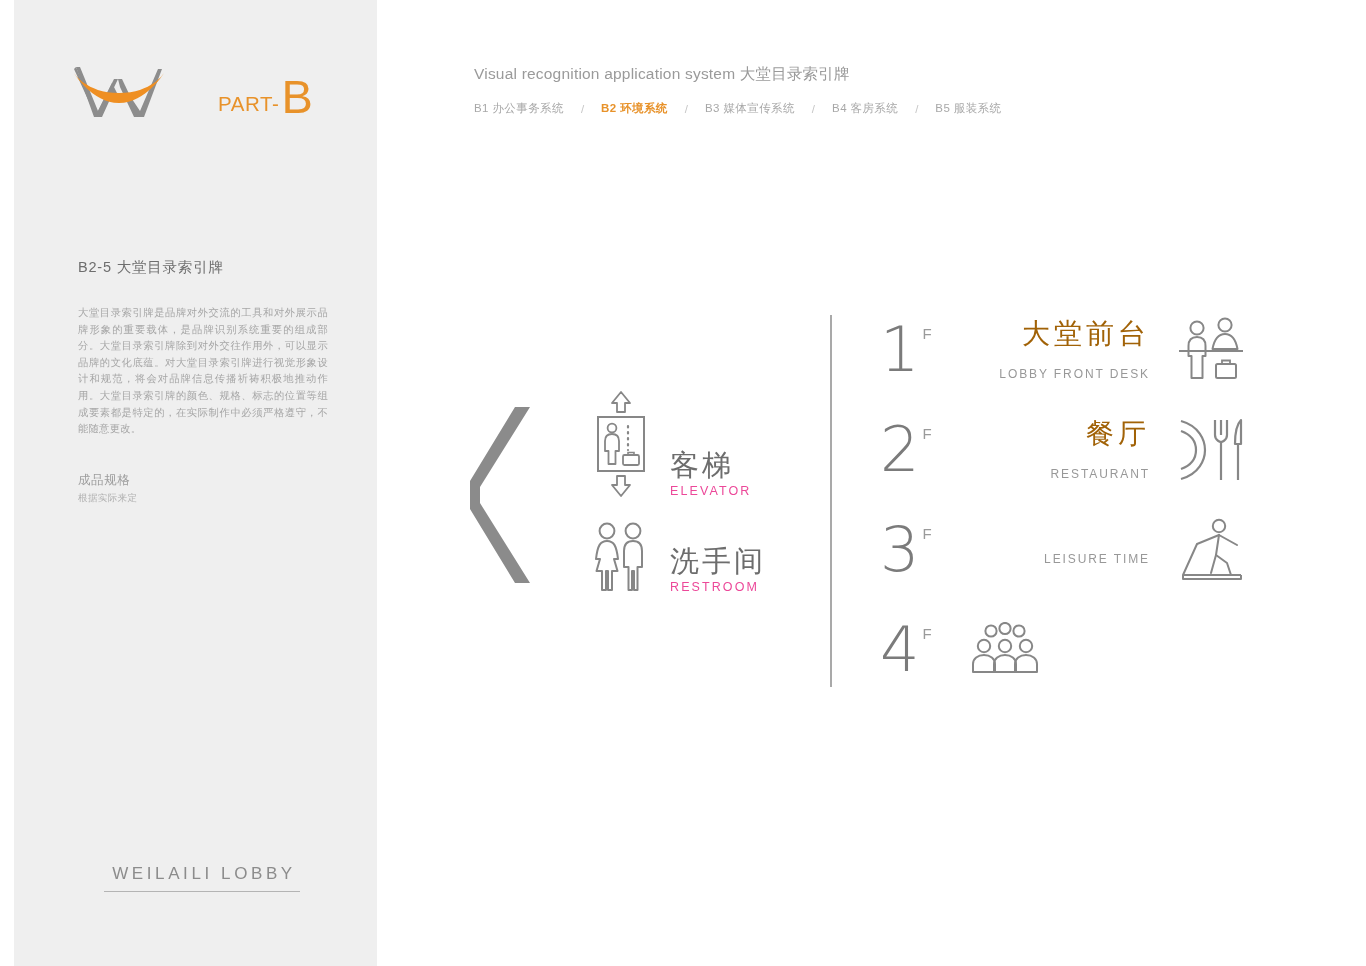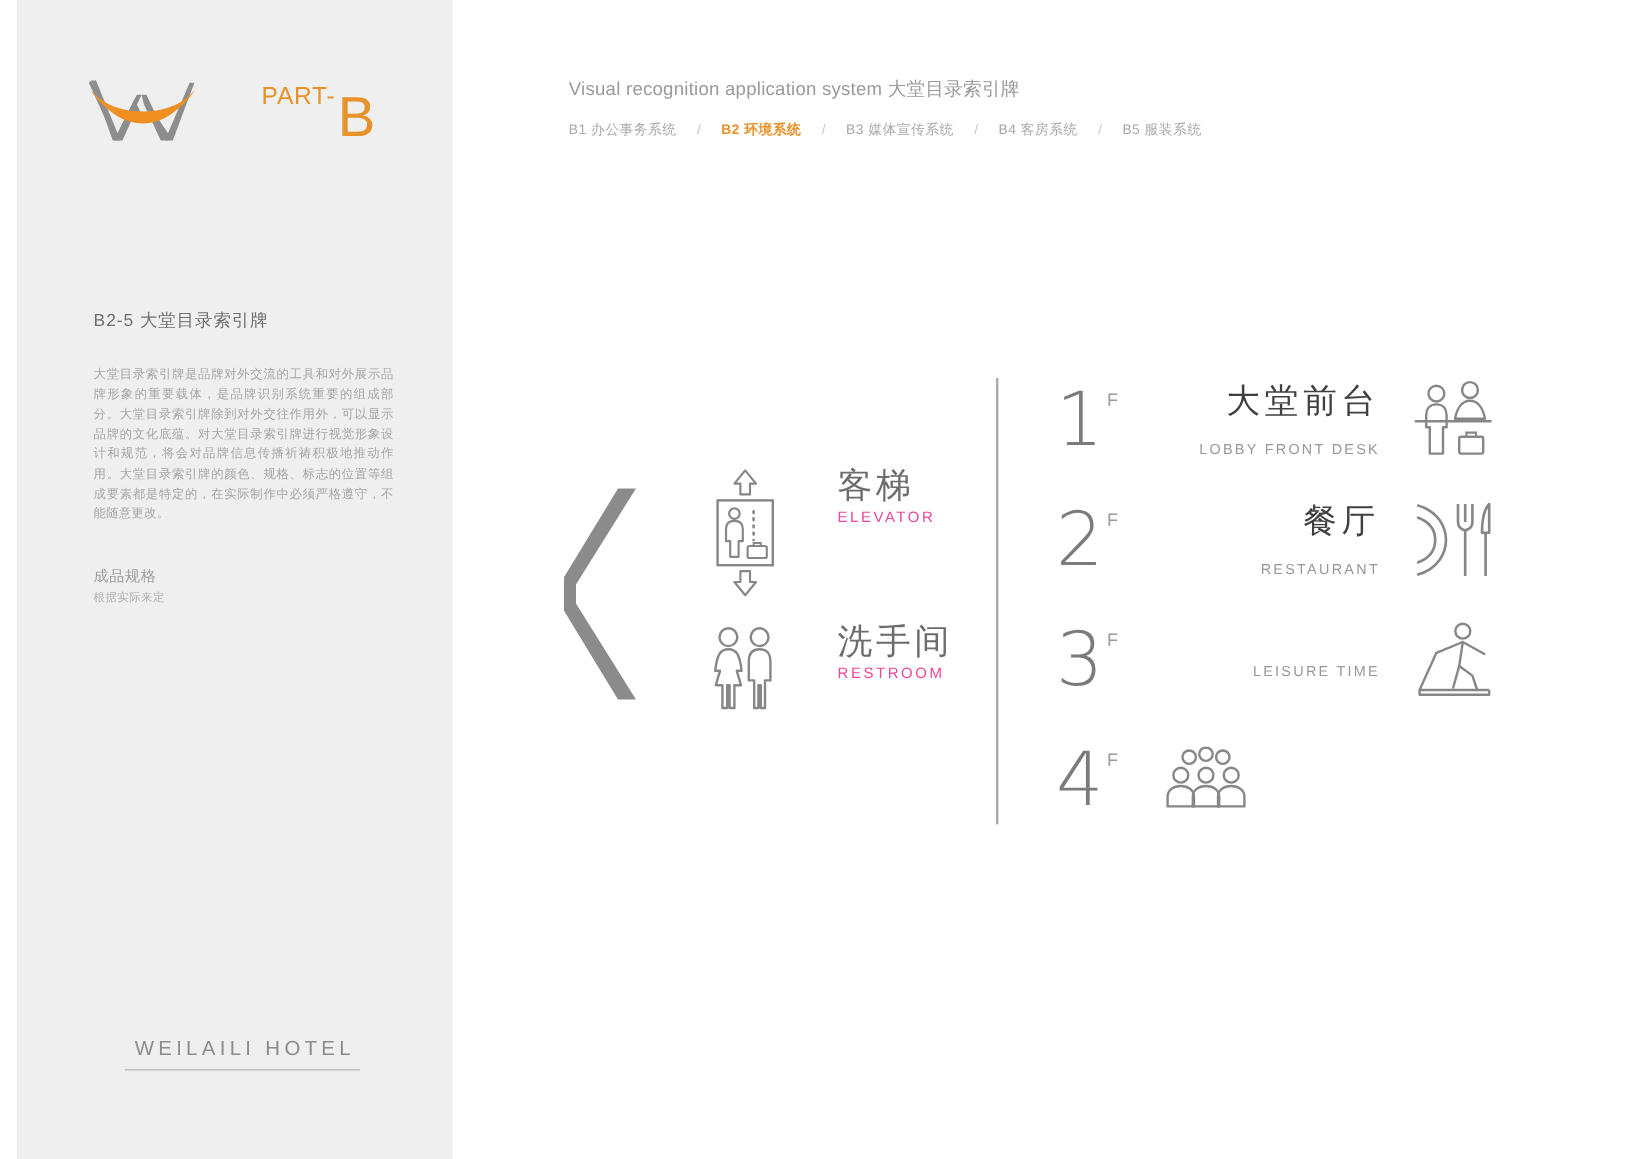--- a/index.html
+++ b/index.html
@@ -39,21 +39,21 @@
     top: 6px;
     width: 112px;
     height: 62px;
   }
   #part-label {
     position: absolute;
     left: 146px;
     top: 14px;
     white-space: nowrap;
     display: flex;
-    align-items: flex-start;
+    align-items: flex-end;
     color: #e8922a;
   }
   #part-label .part-word {
     font-size: 20.5px;
     letter-spacing: 0.6px;
     color: #e8922a;
   }
   #part-label .part-letter {
     font-size: 47px;
     line-height: 1;
@@ -185,22 +185,21 @@
 
   
   #left-signs {
     position: absolute;
     left: 130px;
     top: 100px;
     width: 230px;
   }
   .sign-row {
     display: flex;
-    align-items: flex-start;
-    gap: 28px;
+    align-items: flex-end;
   }
   .sign-row + .sign-row {
     margin-top: 22px;
   }
   .sign-icon {
     flex: 0 0 auto;
     display: block;
   }
   .sign-text {
     margin-left: 18px;
@@ -251,21 +250,21 @@
     margin-top: 4px;
     letter-spacing: 0.5px;
   }
   .floor-label {
     flex: 1 1 auto;
     text-align: right;
     padding-right: 22px;
   }
   .floor-label .cn {
     font-size: 28px;
-    color: #404040;
+    color: #a16207;
     letter-spacing: 4px;
     line-height: 1.1;
     font-weight: 300;
   }
   .floor-label .en {
     font-size: 12px;
     color: #989898;
     letter-spacing: 1.9px;
     margin-top: 18px;
   }
@@ -299,21 +298,21 @@
       <span class="part-letter">B</span>
     </div>
   </div>
 
   <div id="spec-title">B2-5 大堂目录索引牌</div>
   <div id="spec-body">大堂目录索引牌是品牌对外交流的工具和对外展示品牌形象的重要载体，是品牌识别系统重要的组成部分。大堂目录索引牌除到对外交往作用外，可以显示品牌的文化底蕴。对大堂目录索引牌进行视觉形象设计和规范，将会对品牌信息传播祈祷积极地推动作用。大堂目录索引牌的颜色、规格、标志的位置等组成要素都是特定的，在实际制作中必须严格遵守，不能随意更改。</div>
   <div id="size-title">成品规格</div>
   <div id="size-value">根据实际来定</div>
 
   <div id="footer-brand">
-    <div class="fb-text">WEILAILI HOTEL</div>
+    <div class="fb-text">WEILAILI LOBBY</div>
     <div class="fb-rule"></div>
   </div>
 </div>
 
 <div id="header">
   <div id="header-title">Visual recognition application system 大堂目录索引牌</div>
   <div id="header-nav">
     <span class="nav-item">B1 办公事务系统</span>
     <span class="nav-sep">/</span>
     <span class="nav-item active">B2 环境系统</span>

